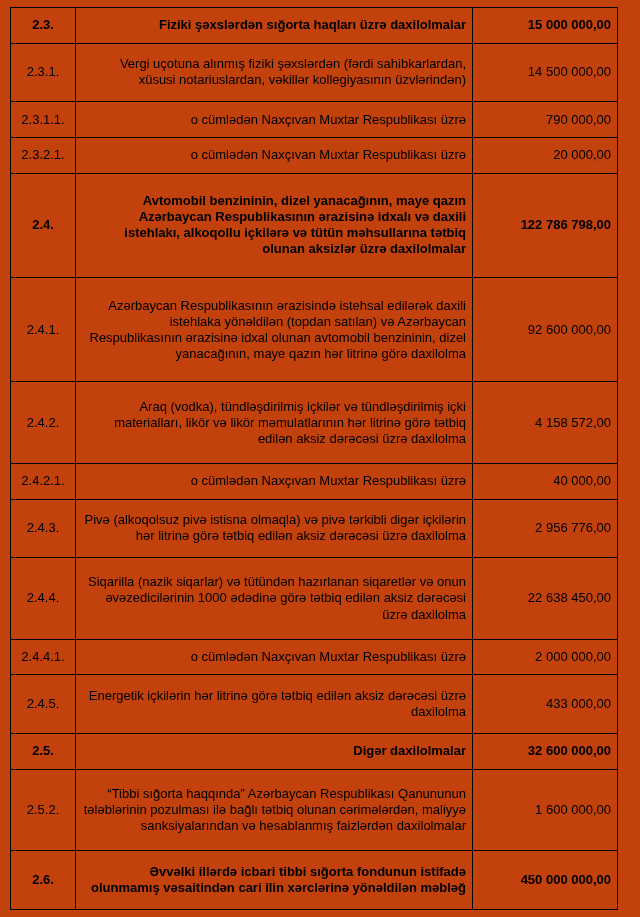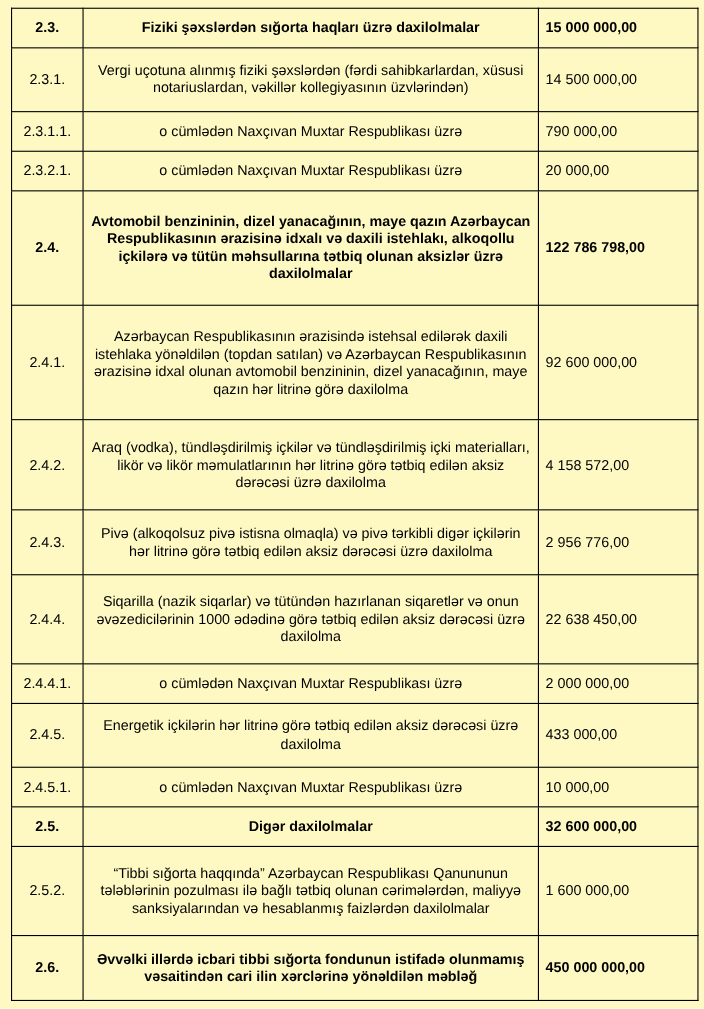--- a/index.html
+++ b/index.html
@@ -6,22 +6,22 @@
     margin: 0;
     padding: 0;
     background: #ffffff;
     color: #000000;
     font-family: "Liberation Sans", "DejaVu Sans", sans-serif;
   }
   .page {
     width: 640px;
     height: 917px;
     box-sizing: border-box;
-    padding: 7px 5px 7px 10px;
-    background: #fef9c3;
+    padding: 7px 22px 7px 10px;
+    background: #c2410c;
     overflow: hidden;
   }
   table.budget {
     border-collapse: collapse;
     width: 100%;
     height: 100%;
     table-layout: fixed;
     border: 1px solid #000;
   }
   table.budget td {
@@ -30,25 +30,25 @@
     line-height: 1.24;
     vertical-align: middle;
     padding: 4px 6px;
   }
   td.col-code {
     width: 52px;
     text-align: center;
     padding: 4px 2px;
   }
   td.col-desc {
-    text-align: center;
+    text-align: right;
   }
   td.col-amount {
     width: 132px;
-    text-align: left;
+    text-align: right;
     padding-right: 8px;
     white-space: nowrap;
   }
   tr.bold td {
     font-weight: bold;
   }
 </style>
 </head>
 <body>
 
@@ -84,43 +84,43 @@
           <td class="col-code">2.4.1.</td>
           <td class="col-desc">Azərbaycan Respublikasının ərazisində istehsal edilərək daxili istehlaka yönəldilən (topdan satılan) və Azərbaycan Respublikasının ərazisinə idxal olunan avtomobil benzininin, dizel yanacağının, maye qazın hər litrinə görə daxilolma</td>
           <td class="col-amount">92 600 000,00</td>
         </tr>
         <tr>
           <td class="col-code">2.4.2.</td>
           <td class="col-desc">Araq (vodka), tündləşdirilmiş içkilər və tündləşdirilmiş içki materialları, likör və likör məmulatlarının hər litrinə görə tətbiq edilən aksiz dərəcəsi üzrə daxilolma</td>
           <td class="col-amount">4 158 572,00</td>
         </tr>
         <tr>
+          <td class="col-code">2.4.2.1.</td>
+          <td class="col-desc">o cümlədən Naxçıvan Muxtar Respublikası üzrə</td>
+          <td class="col-amount">40 000,00</td>
+        </tr>
+        <tr>
           <td class="col-code">2.4.3.</td>
           <td class="col-desc">Pivə (alkoqolsuz pivə istisna olmaqla) və pivə tərkibli digər içkilərin hər litrinə görə tətbiq edilən aksiz dərəcəsi üzrə daxilolma</td>
           <td class="col-amount">2 956 776,00</td>
         </tr>
         <tr>
           <td class="col-code">2.4.4.</td>
           <td class="col-desc">Siqarilla (nazik siqarlar) və tütündən hazırlanan siqaretlər və onun əvəzedicilərinin 1000 ədədinə görə tətbiq edilən aksiz dərəcəsi üzrə daxilolma</td>
           <td class="col-amount">22 638 450,00</td>
         </tr>
         <tr>
           <td class="col-code">2.4.4.1.</td>
           <td class="col-desc">o cümlədən Naxçıvan Muxtar Respublikası üzrə</td>
           <td class="col-amount">2 000 000,00</td>
         </tr>
         <tr>
           <td class="col-code">2.4.5.</td>
           <td class="col-desc">Energetik içkilərin hər litrinə görə tətbiq edilən aksiz dərəcəsi üzrə daxilolma</td>
           <td class="col-amount">433 000,00</td>
-        </tr>
-        <tr>
-          <td class="col-code">2.4.5.1.</td>
-          <td class="col-desc">o cümlədən Naxçıvan Muxtar Respublikası üzrə</td>
-          <td class="col-amount">10 000,00</td>
         </tr>
         <tr class="bold">
           <td class="col-code">2.5.</td>
           <td class="col-desc">Digər daxilolmalar</td>
           <td class="col-amount">32 600 000,00</td>
         </tr>
         <tr>
           <td class="col-code">2.5.2.</td>
           <td class="col-desc">“Tibbi sığorta haqqında” Azərbaycan Respublikası Qanununun tələblərinin pozulması ilə bağlı tətbiq olunan cərimələrdən, maliyyə sanksiyalarından və hesablanmış faizlərdən daxilolmalar</td>
           <td class="col-amount">1 600 000,00</td>

